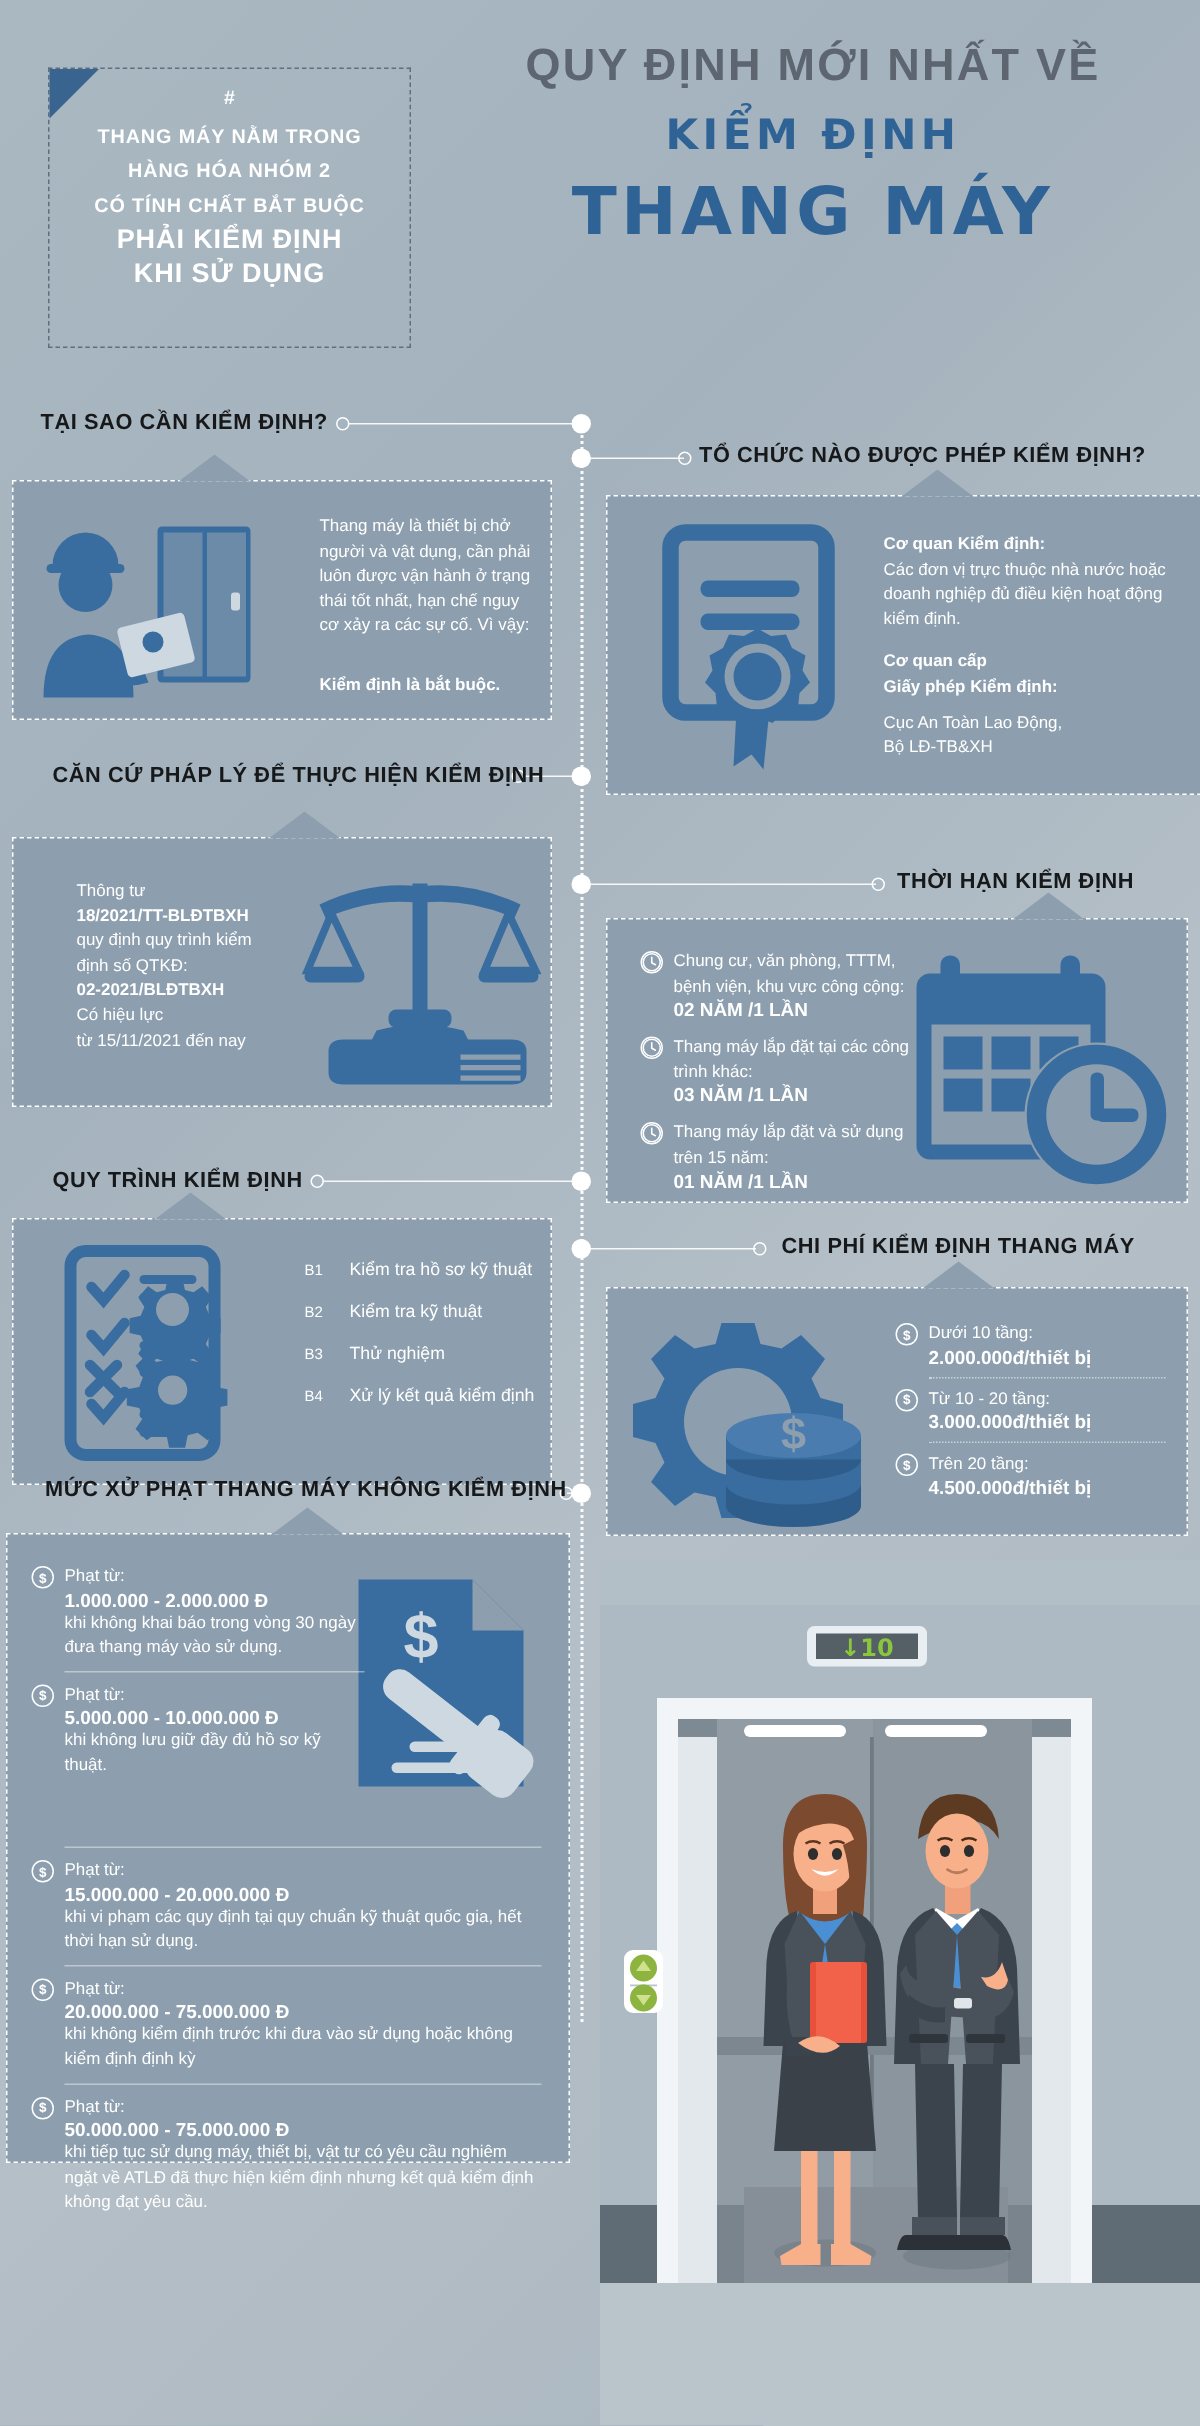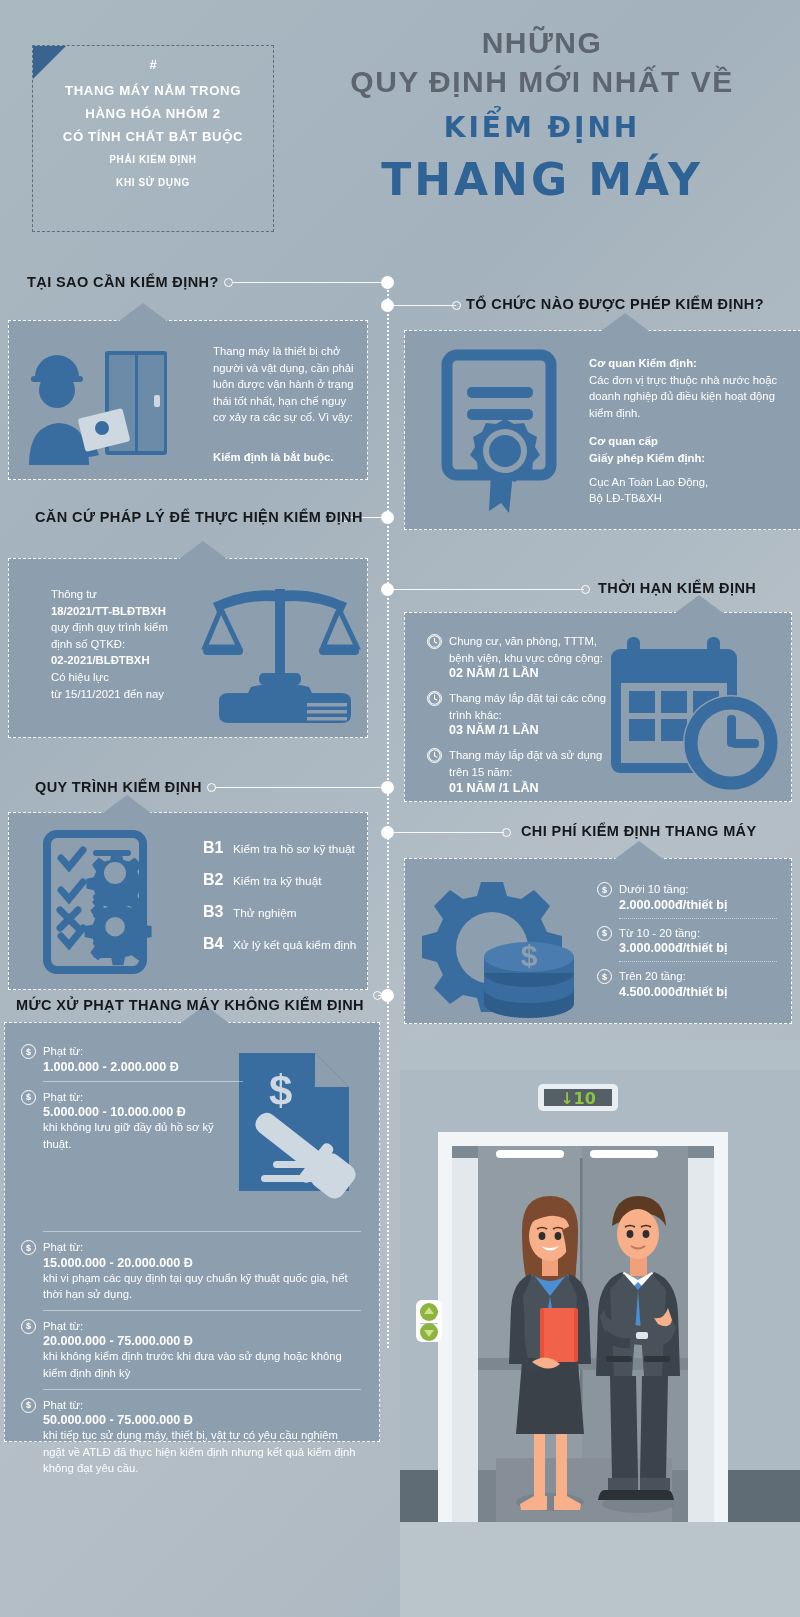--- a/index.html
+++ b/index.html
@@ -22,21 +22,21 @@
   }
   .hero-corner {
     position: absolute; left: 0; top: 0; width: 0; height: 0;
     border-left: 33px solid #39648f; border-bottom: 33px solid transparent;
   }
   .hash { color:#fff; font-size:13px; font-weight:bold; line-height:1; margin-bottom:8px;}
   .hero-line {
     color:#ffffff; font-weight:bold; font-size:13.2px; letter-spacing:.6px;
     line-height:23px; text-transform:uppercase;
   }
-  .hero-line.big { font-size:10px; }
+  .hero-line.big { font-size:18px; }
 
   .title-wrap { position:absolute; left:292px; top:24px; width:500px; text-align:center; }
   .t1 { color:#5d6670; font-weight:bold; font-size:30px; letter-spacing:1.5px; line-height:38px; }
   .t2 { color:#5d6670; font-weight:bold; font-size:30px; letter-spacing:1.5px; line-height:40px; }
   .t3 { color:#2f6395; font-weight:bold; font-size:28px; letter-spacing:3px; line-height:52px;
         font-family:"DejaVu Sans", sans-serif; }
   .t4 { color:#2f6395; font-weight:bold; font-size:44px; letter-spacing:3px; line-height:52px;
         font-family:"DejaVu Sans", sans-serif; }
 
   
@@ -69,21 +69,21 @@
   
   .circ-ic {
     width:15px; height:15px; border-radius:50%; border:1.5px solid #fff;
     color:#fff; font-size:9px; font-weight:bold; display:flex;
     align-items:center; justify-content:center; flex:0 0 auto; margin-top:1px;
   }
   .divider { height:1px; background:rgba(255,255,255,.42); margin:7px 0 7px 0; }
 
   .row { display:flex; gap:7px; align-items:flex-start; }
   .step-row { display:flex; gap:14px; align-items:baseline; margin-bottom:14px; }
-  .step-b { color:#fff; font-weight:bold; font-size:16px; width:16px; }
+  .step-b { color:#fff; font-weight:normal; font-size:10px; width:16px; }
   .step-t { color:#fff; font-size:11.8px; }
 
   
   .elev-stage { position:absolute; left:400px; top:1040px; width:400px; height:577px; overflow:hidden; }
 </style>
 </head>
 <body>
 
 <div id="page">
 
@@ -92,21 +92,20 @@
       <div class="hero-corner"></div>
       <div class="hash">#</div>
       <div class="hero-line">THANG MÁY NẰM TRONG</div>
       <div class="hero-line">HÀNG HÓA NHÓM 2</div>
       <div class="hero-line">CÓ TÍNH CHẤT BẮT BUỘC</div>
       <div class="hero-line big">PHẢI KIỂM ĐỊNH</div>
       <div class="hero-line big">KHI SỬ DỤNG</div>
     </div>
 
     <div class="title-wrap">
-      <div class="t1">NHỮNG</div>
       <div class="t2">QUY ĐỊNH MỚI NHẤT VỀ</div>
       <div class="t3">KIỂM ĐỊNH</div>
       <div class="t4">THANG MÁY</div>
     </div>
   </div>
 
   <div class="spine"></div>
 
   <div class="node" style="top:276px"></div>
   <div class="connector" style="left:232px; top:282px; width:152px;"></div>
@@ -381,21 +380,21 @@
       <div class="row">
         <div class="circ-ic">$</div>
         <div>
           <div class="body-text">Trên 20 tầng:</div>
           <div class="num">4.500.000đ/thiết bị</div>
         </div>
       </div>
     </div>
   </div>
 
-  <div class="sec-head" style="left:16px; top:985px;margin-top:12px;">MỨC XỬ PHẠT THANG MÁY KHÔNG KIỂM ĐỊNH</div>
+  <div class="sec-head" style="left:30px; top:985px;">MỨC XỬ PHẠT THANG MÁY KHÔNG KIỂM ĐỊNH</div>
 
   <div class="card" style="left:4px; top:1022px; width:376px; height:420px;">
     <div class="notch" style="left:176px;"></div>
 
     <svg width="130" height="150" viewBox="0 0 130 150" style="position:absolute;right:16px;top:26px;">
       <path d="M6 4 h76 l34 34 v104 h-110 z" fill="#3a6d9f"></path>
       <path d="M82 4 l34 34 h-34 z" fill="#8d9fae"></path>
       <text x="36" y="56" font-size="42" font-weight="bold" fill="#cdd8e1" font-family="Liberation Sans, sans-serif">$</text>
       <g fill="#cdd8e1" transform="rotate(38 62 96)">
         <rect x="16" y="86" width="78" height="22" rx="10"></rect>
@@ -405,20 +404,21 @@
       <rect x="40" y="112" width="56" height="7" rx="3.5" fill="#cdd8e1"></rect>
       <rect x="28" y="126" width="68" height="7" rx="3.5" fill="#cdd8e1"></rect>
     </svg>
 
     <div style="position:absolute;left:16px;top:20px;width:222px;">
       <div class="row">
         <div class="circ-ic">$</div>
         <div>
           <div class="body-text">Phạt từ:</div>
           <div class="num">1.000.000 - 2.000.000 Đ</div>
+          <div class="body-text">khi không khai báo trong vòng 30 ngày đưa thang máy vào sử dụng.</div>
         </div>
       </div>
       <div class="divider" style="margin-left:22px;"></div>
 
       <div class="row">
         <div class="circ-ic">$</div>
         <div>
           <div class="body-text">Phạt từ:</div>
           <div class="num">5.000.000 - 10.000.000 Đ</div>
           <div class="body-text">khi không lưu giữ đầy đủ hồ sơ kỹ thuật.</div>

